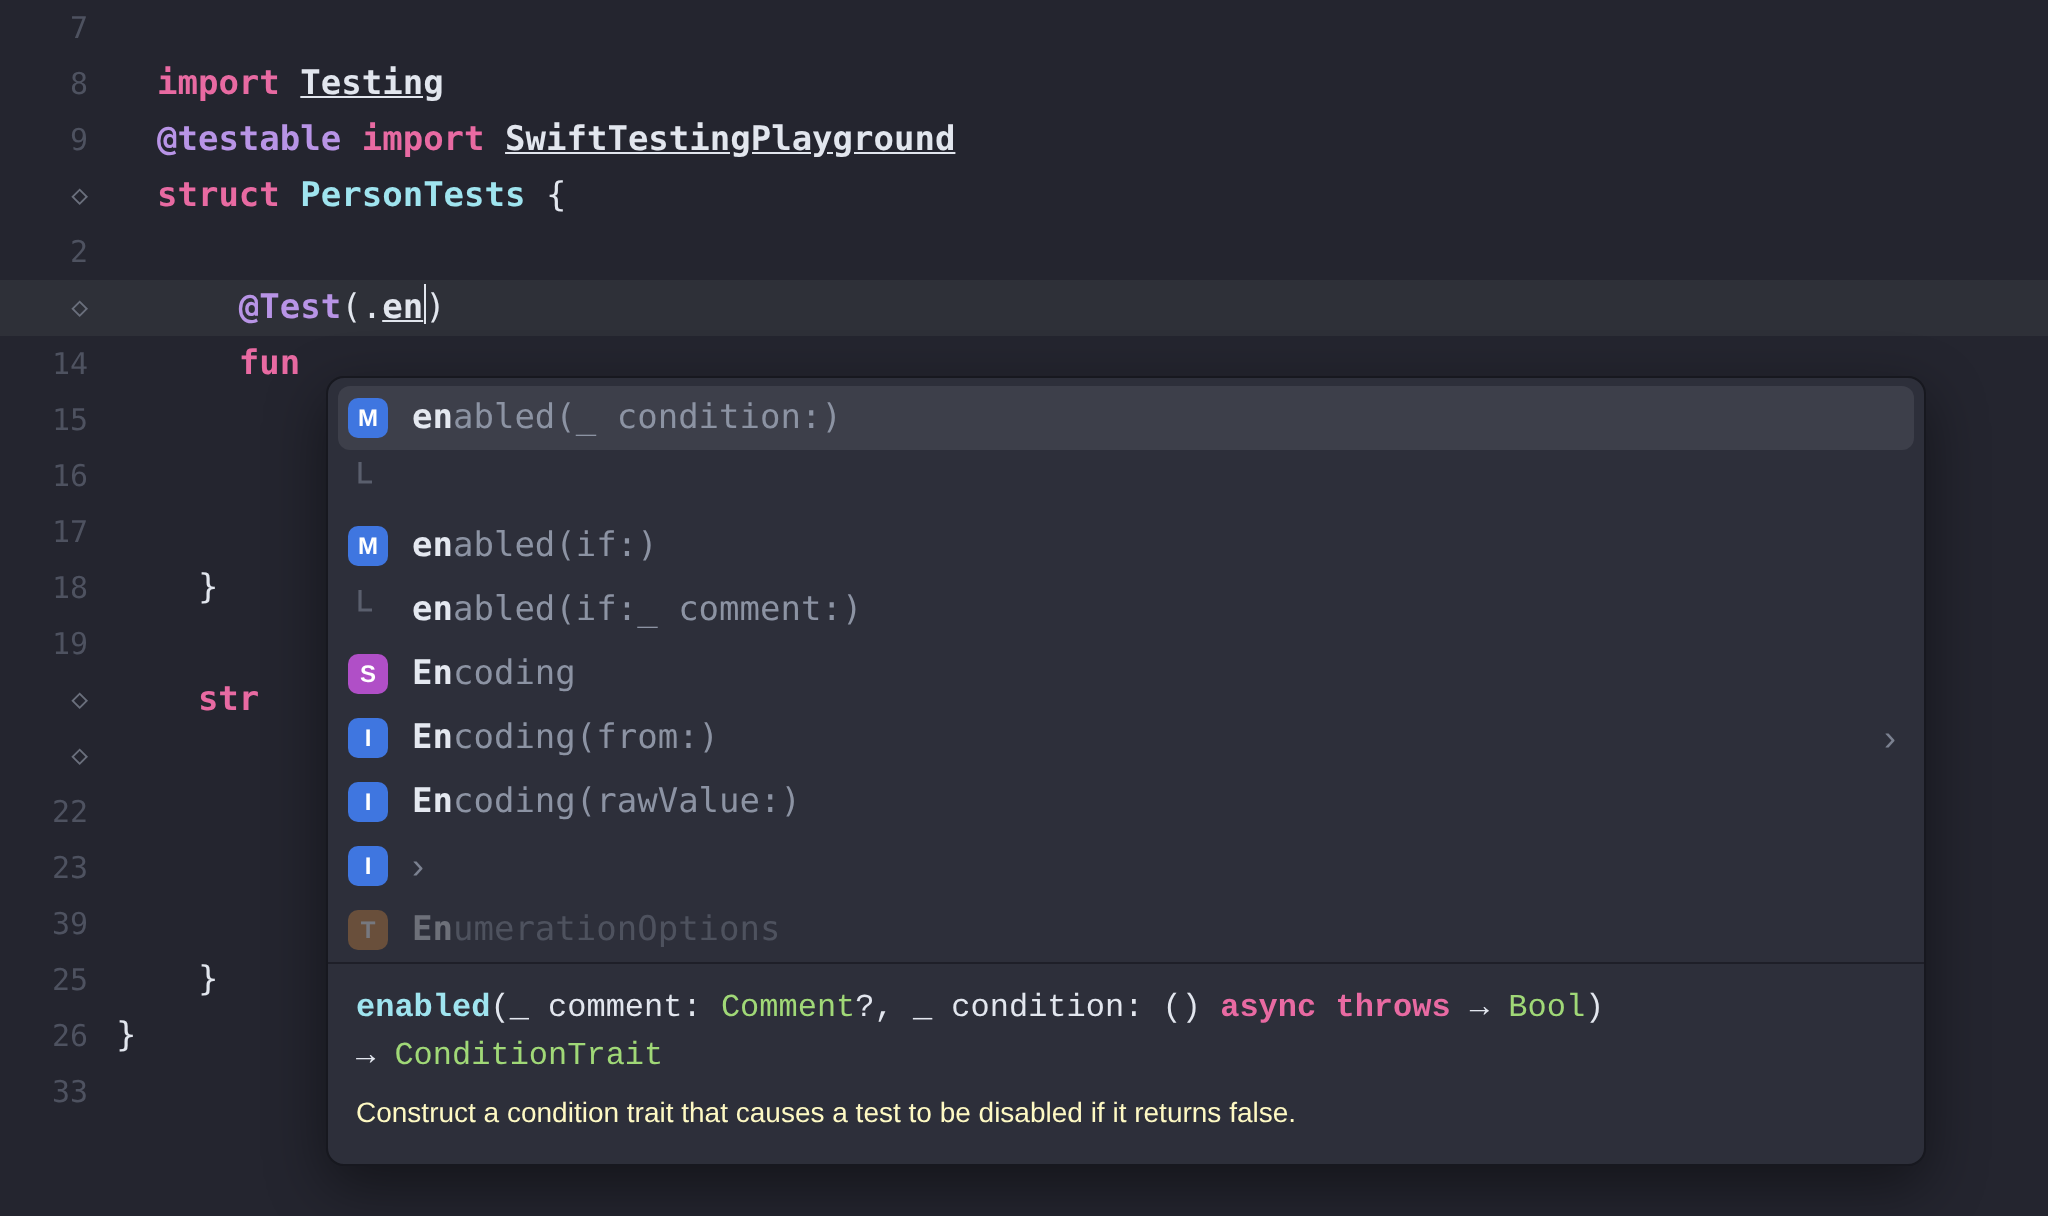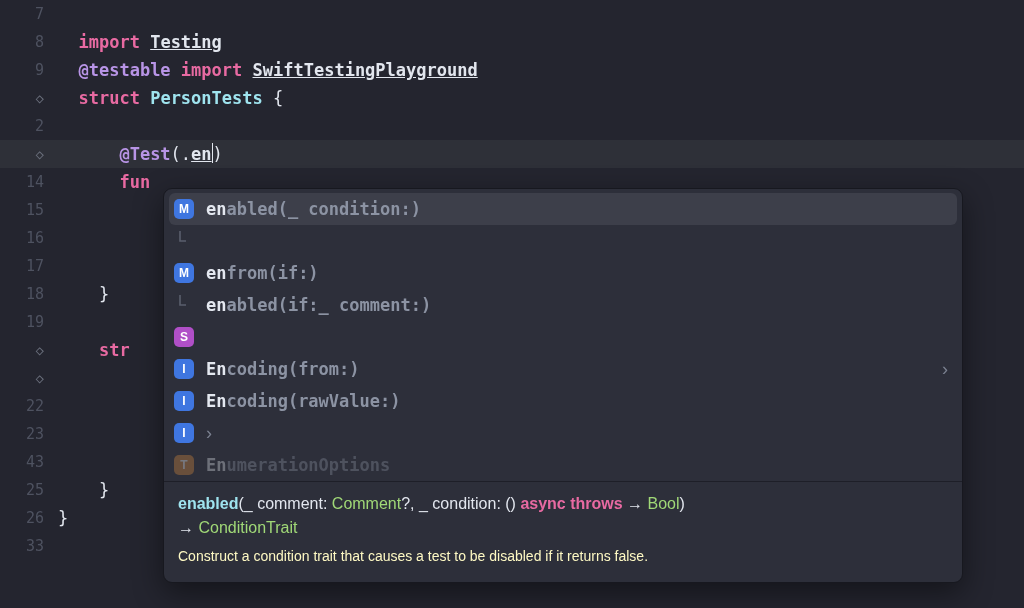--- a/index.html
+++ b/index.html
@@ -55,29 +55,29 @@
     color: #fff;
   }
   .icon.M { background: #3f76e0; }
   .icon.S { background: #b04fc7; }
   .icon.I { background: #3f76e0; }
   .icon.T { background: #d88b3d; }
   .icon.none { background: transparent; }
   .icon.none svg { display: block; }
   .sugg-text { flex: 1; font-weight: 600; }
   .match { color: #e4e8f0; font-weight: 700; }
-  .tail { color: #8c93a3; font-weight: 700; }
+  .tail { color: #8c93a3; font-weight: 400; }
   .chevron {
     color: #7b8190; font-size: 18px; font-family: -apple-system, sans-serif;
   }
   .doc-panel {
     border-top: 1px solid #1e1f28;
     padding: 10px 14px 14px 14px; font-size: 16px; line-height: 24px;
   }
-  .sig { font-family: Liberation Sans, sans-serif; }
+  .sig { font-family: Liberation Mono, monospace; }
   .sig .fn { color: #9fe4ef; font-weight: 600; }
   .sig .lbl { color: #e2e6ee; }
   .sig .typ { color: #a0d877; }
   .sig .kw { color: #e86aa2; font-weight: 600; }
   .sig .ret { color: #a0d877; }
   .sig .arrow { color: #e2e6ee; }
   .desc {
     color: #fef9c3; font-family: -apple-system, "SF Pro", sans-serif;
     font-size: 14px; margin-top: 4px;
   }
@@ -145,21 +145,21 @@
   </div>
   <div class="line">
     <div class="gutter">22</div>
       <div class="code"></div>
   </div>
   <div class="line">
     <div class="gutter">23</div>
       <div class="code"></div>
   </div>
   <div class="line">
-    <div class="gutter">43</div>
+    <div class="gutter">39</div>
       <div class="code"></div>
   </div>
   <div class="line">
     <div class="gutter">25</div>
     <div class="code punct">    }</div>
   </div>
   <div class="line">
     <div class="gutter">26</div>
     <div class="code punct">}</div>
   </div>
@@ -177,32 +177,33 @@
         </div>
         <div class="sugg">
           <span class="icon none">
             <svg width="20" height="20" viewBox="0 0 20 20">
               <path d="M6 0 V10 H12" stroke="#5a5f6d" stroke-width="1.6" fill="none"></path>
             </svg>
           </span>
         </div>
         <div class="sugg">
           <span class="icon M">M</span>
-          <span class="sugg-text"><span class="match">en</span><span class="tail">from(if:)</span></span>
+          <span class="sugg-text"><span class="match">en</span><span class="tail">abled(if:)</span></span>
         </div>
         <div class="sugg">
           <span class="icon none">
             <svg width="20" height="20" viewBox="0 0 20 20">
               <path d="M6 0 V10 H12" stroke="#5a5f6d" stroke-width="1.6" fill="none"></path>
             </svg>
           </span>
           <span class="sugg-text"><span class="match">en</span><span class="tail">abled(if:_ comment:)</span></span>
         </div>
         <div class="sugg">
           <span class="icon S">S</span>
+          <span class="sugg-text"><span class="match">En</span><span class="tail">coding</span></span>
         </div>
         <div class="sugg">
           <span class="icon I">I</span>
           <span class="sugg-text"><span class="match">En</span><span class="tail">coding(from:)</span></span>
           <span class="chevron">›</span>
         </div>
         <div class="sugg">
           <span class="icon I">I</span>
           <span class="sugg-text"><span class="match">En</span><span class="tail">coding(rawValue:)</span></span>
         </div>

